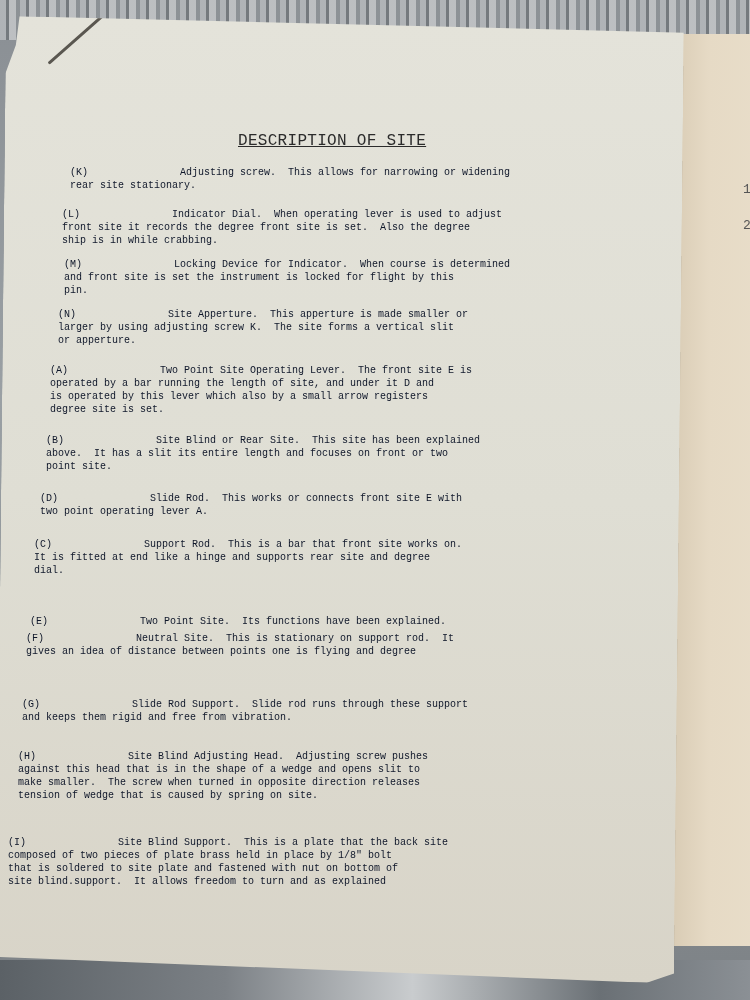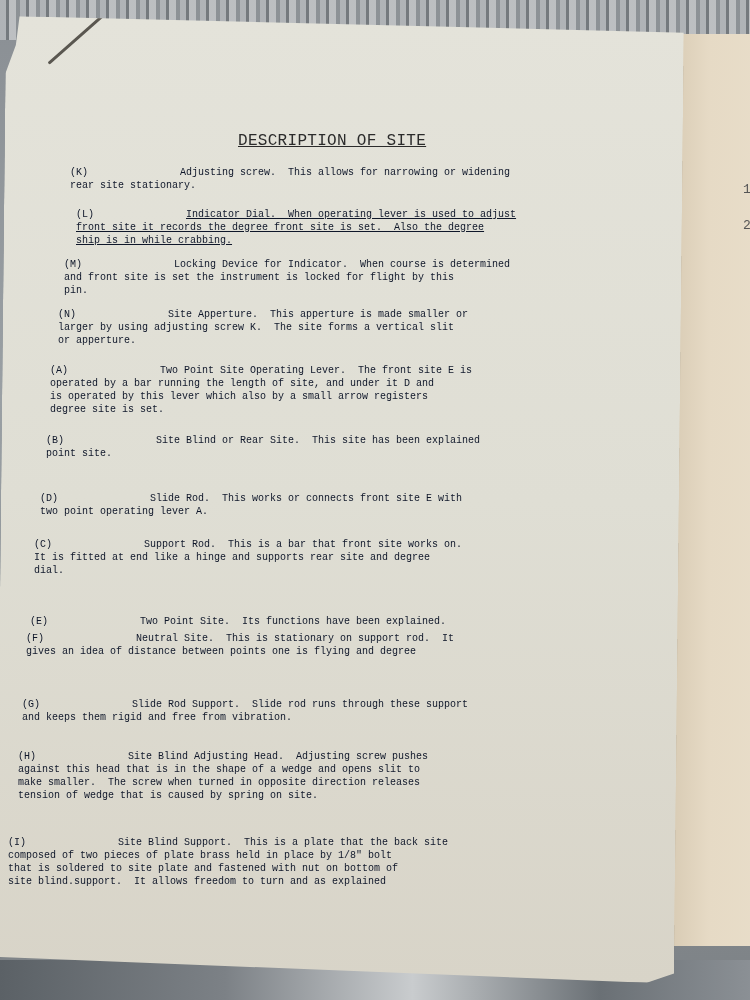--- a/index.html
+++ b/index.html
@@ -63,25 +63,25 @@
 </div>
 
 <div class="page">
   <div class="staple"></div>
 </div>
 
 <div class="title">DESCRIPTION OF SITE</div>
 
 <div id="entries">
     <div class="entry" style="top: 166px; left: 70px;"><span class="head"><span class="letter">(K)</span><span>Adjusting screw.</span><span>  </span><span>This allows for narrowing or widening</span></span><span class="line">rear site stationary.</span></div>
-    <div class="entry" style="top: 208px; left: 76px; text-decoration: underline;"><span class="head"><span class="letter">(L)</span><span>Indicator Dial.</span><span>  </span><span>When operating lever is used to adjust</span></span><span class="line">front site it records the degree front site is set.  Also the degree</span><span class="line">ship is in while crabbing.</span></div>
+    <div class="entry" style="top: 208px; left: 62px;"><span class="head"><span class="letter">(L)</span><span>Indicator Dial.</span><span>  </span><span>When operating lever is used to adjust</span></span><span class="line">front site it records the degree front site is set.  Also the degree</span><span class="line">ship is in while crabbing.</span></div>
     <div class="entry" style="top: 258px; left: 64px;"><span class="head"><span class="letter">(M)</span><span>Locking Device for Indicator.</span><span>  </span><span>When course is determined</span></span><span class="line">and front site is set the instrument is locked for flight by this</span><span class="line">pin.</span></div>
     <div class="entry" style="top: 308px; left: 58px;"><span class="head"><span class="letter">(N)</span><span>Site Apperture.</span><span>  </span><span>This apperture is made smaller or</span></span><span class="line">larger by using adjusting screw K.  The site forms a vertical slit</span><span class="line">or apperture.</span></div>
     <div class="entry" style="top: 364px; left: 50px;"><span class="head"><span class="letter">(A)</span><span>Two Point Site Operating Lever.</span><span>  </span><span>The front site E is</span></span><span class="line">operated by a bar running the length of site, and under it D and</span><span class="line">is operated by this lever which also by a small arrow registers</span><span class="line">degree site is set.</span></div>
-    <div class="entry" style="top: 434px; left: 46px;"><span class="head"><span class="letter">(B)</span><span>Site Blind or Rear Site.</span><span>  </span><span>This site has been explained</span></span><span class="line">point site.</span></div>
+    <div class="entry" style="top: 434px; left: 46px;"><span class="head"><span class="letter">(B)</span><span>Site Blind or Rear Site.</span><span>  </span><span>This site has been explained</span></span><span class="line">above.  It has a slit its entire length and focuses on front or two</span><span class="line">point site.</span></div>
     <div class="entry" style="top: 492px; left: 40px;"><span class="head"><span class="letter">(D)</span><span>Slide Rod.</span><span>  </span><span>This works or connects front site E with</span></span><span class="line">two point operating lever A.</span></div>
     <div class="entry" style="top: 538px; left: 34px;"><span class="head"><span class="letter">(C)</span><span>Support Rod.</span><span>  </span><span>This is a bar that front site works on.</span></span><span class="line">It is fitted at end like a hinge and supports rear site and degree</span><span class="line">dial.</span></div>
     <div class="entry" style="top: 598px; left: 30px; margin-top: 17px;"><span class="head"><span class="letter">(E)</span><span>Two Point Site.</span><span>  </span><span>Its functions have been explained.</span></span></div>
     <div class="entry" style="top: 632px; left: 26px;"><span class="head"><span class="letter">(F)</span><span>Neutral Site.</span><span>  </span><span>This is stationary on support rod.  It</span></span><span class="line">gives an idea of distance between points one is flying and degree</span></div>
     <div class="entry" style="top: 698px; left: 22px;"><span class="head"><span class="letter">(G)</span><span>Slide Rod Support.</span><span>  </span><span>Slide rod runs through these support</span></span><span class="line">and keeps them rigid and free from vibration.</span></div>
     <div class="entry" style="top: 750px; left: 18px;"><span class="head"><span class="letter">(H)</span><span>Site Blind Adjusting Head.</span><span>  </span><span>Adjusting screw pushes</span></span><span class="line">against this head that is in the shape of a wedge and opens slit to</span><span class="line">make smaller.  The screw when turned in opposite direction releases</span><span class="line">tension of wedge that is caused by spring on site.</span></div>
     <div class="entry" style="top: 836px; left: 8px;"><span class="head"><span class="letter">(I)</span><span>Site Blind Support.</span><span>  </span><span>This is a plate that the back site</span></span><span class="line">composed of two pieces of plate brass held in place by 1/8" bolt</span><span class="line">that is soldered to site plate and fastened with nut on bottom of</span><span class="line">site blind.support.  It allows freedom to turn and as explained</span></div>
   </div>
 
 </body></html>

